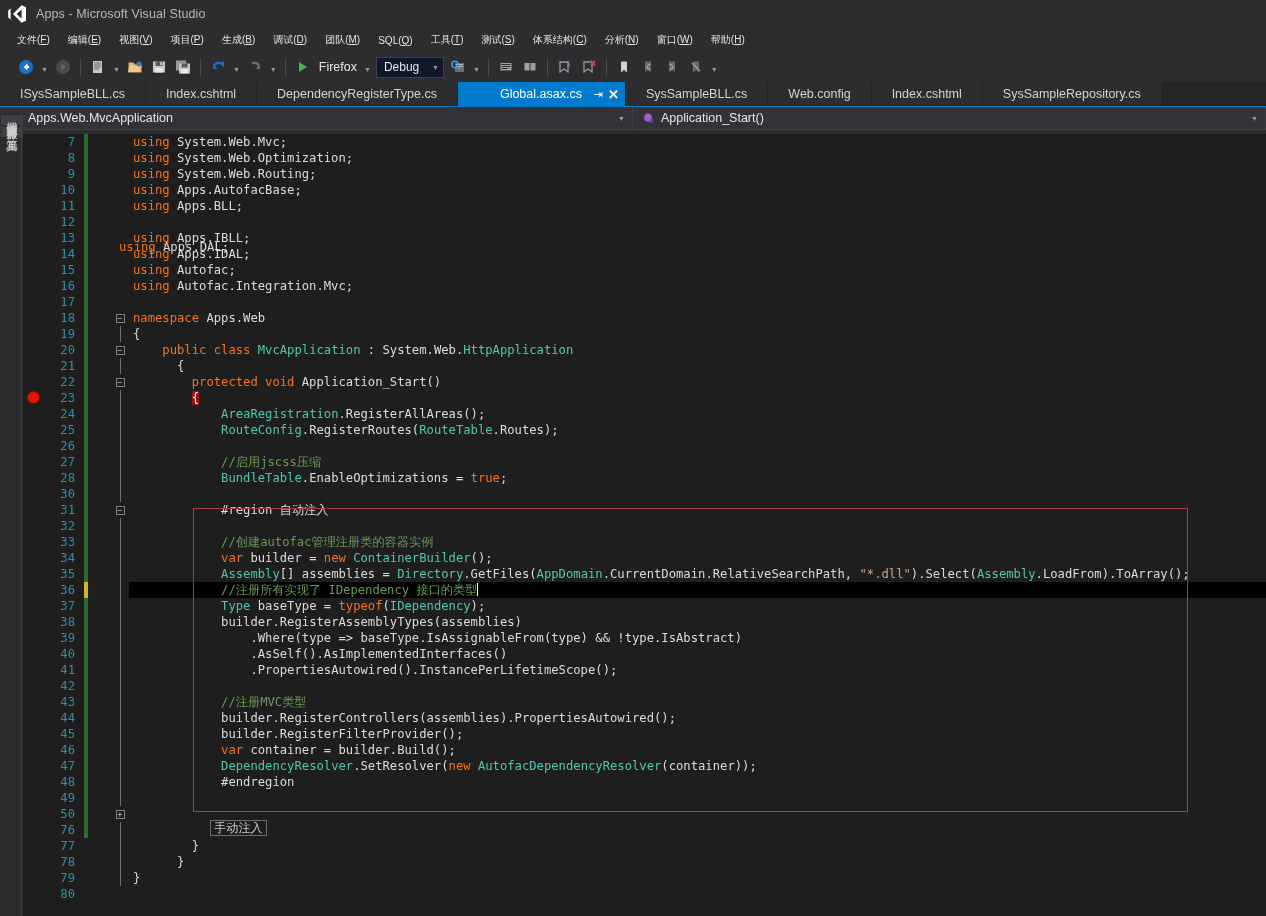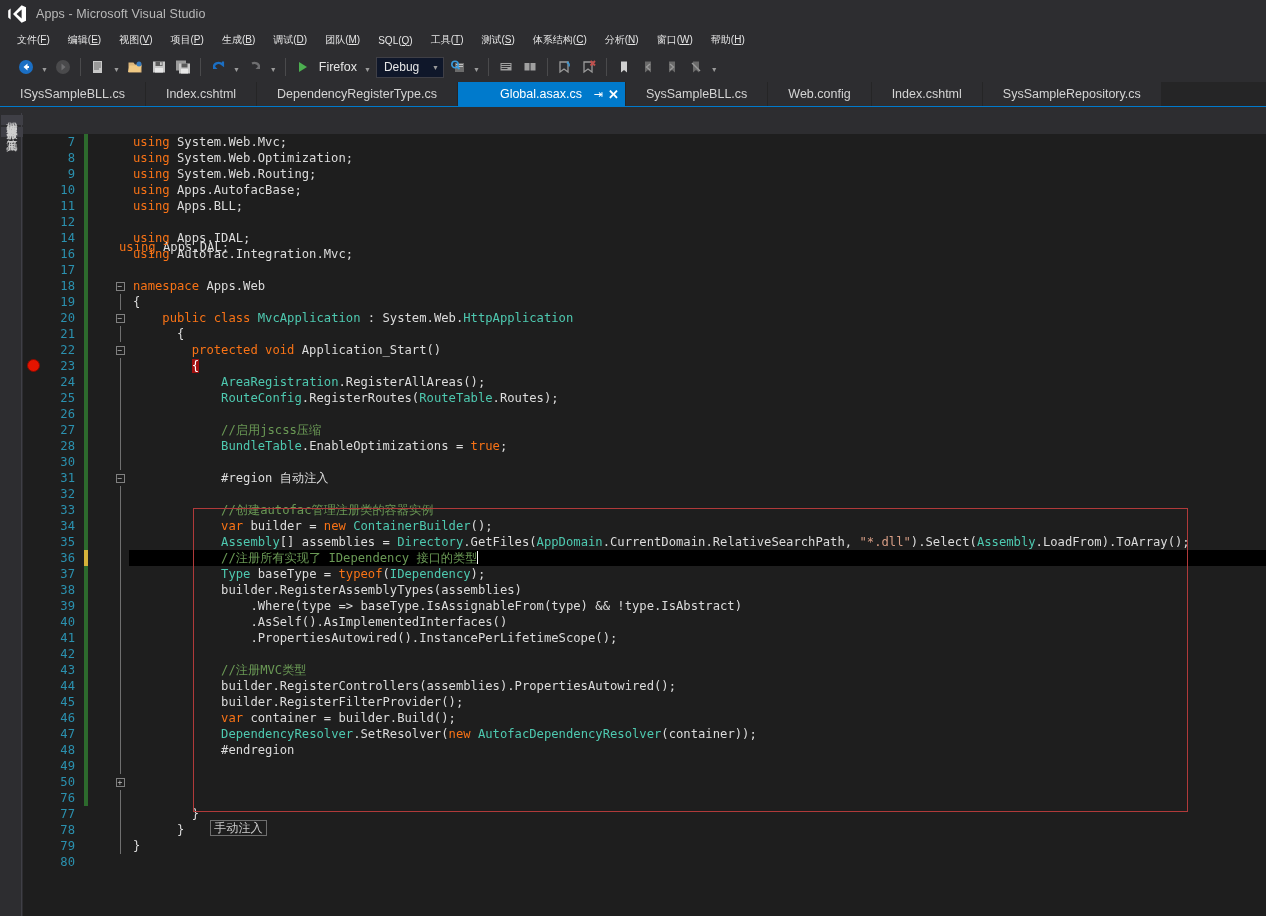--- a/index.html
+++ b/index.html
@@ -498,35 +498,59 @@
         <span>Web.config</span>
       </div>
       <div class="tab">
         <span>Index.cshtml</span>
       </div>
       <div class="tab">
         <span>SysSampleRepository.cs</span>
       </div>
     </div>
 
+  <div class="navbar">
+    <div class="nav-combo" style="max-width:712px">
+      <span class="nav-ico">
+        <svg width="14" height="14" viewBox="0 0 14 14">
+            <path d="M7 2.2 L11.6 4.8 L11.6 9.6 L7 12.2 L2.4 9.6 L2.4 4.8 Z" fill="#d4a017"></path>
+            <path d="M7 4.2 L9.9 5.8 L9.9 8.8 L7 10.4 L4.1 8.8 L4.1 5.8 Z" fill="#b07d10"></path>
+          </svg>
+      </span>
+      <span>Apps.Web.MvcApplication</span>
+      <span class="nav-caret">▼</span>
+    </div>
+    <div class="nav-combo">
+      <span class="nav-ico">
+        <svg width="14" height="14" viewBox="0 0 14 14">
+            <path d="M7 2.5 C9.4 2.5 11 4.3 11 6.4 C11 8.8 9.4 10.6 7 10.6 C4.6 10.6 3 8.8 3 6.4 C3 4.3 4.6 2.5 7 2.5 Z" fill="#a05fd0"></path>
+            <rect x="8.8" y="8.5" width="3" height="3" fill="#7b3fb0"></rect>
+          </svg>
+      </span>
+      <span>Application_Start()</span>
+      <span class="nav-caret">▼</span>
+    </div>
+  </div>
 
   <div class="leftdock" id="leftdock">
       <div class="dock-tab">服务器资源管理器</div>
       <div class="dock-tab">工具箱</div>
     </div>
 
   <div class="editor" id="editor">
     <div id="code-lines">
         <div class="code-row"><div class="bp-col"></div><div class="ln">7</div><div class="chbar saved"></div><div class="outline-col"></div><div class="code-text" style="left: 110px;"><span class="k">using </span><span class="pl">System.Web.Mvc;</span></div></div>
         <div class="code-row"><div class="bp-col"></div><div class="ln">8</div><div class="chbar saved"></div><div class="outline-col"></div><div class="code-text" style="left: 110px;"><span class="k">using </span><span class="pl">System.Web.Optimization;</span></div></div>
         <div class="code-row"><div class="bp-col"></div><div class="ln">9</div><div class="chbar saved"></div><div class="outline-col"></div><div class="code-text" style="left: 110px;"><span class="k">using </span><span class="pl">System.Web.Routing;</span></div></div>
         <div class="code-row"><div class="bp-col"></div><div class="ln">10</div><div class="chbar saved"></div><div class="outline-col"></div><div class="code-text" style="left: 110px;"><span class="k">using </span><span class="pl">Apps.AutofacBase;</span></div></div>
         <div class="code-row"><div class="bp-col"></div><div class="ln">11</div><div class="chbar saved"></div><div class="outline-col"></div><div class="code-text" style="left: 110px;"><span class="k">using </span><span class="pl">Apps.BLL;</span></div></div>
         <div class="code-row"><div class="bp-col"></div><div class="ln">12</div><div class="chbar saved"></div><div class="outline-col"></div><div class="code-text" style="left: 96px; margin-top: 25px;"><span class="k">using </span><span class="pl">Apps.DAL;</span></div></div>
+        <div class="code-row"><div class="bp-col"></div><div class="ln">13</div><div class="chbar saved"></div><div class="outline-col"></div><div class="code-text" style="left: 110px;"><span class="k">using </span><span class="pl">Apps.IBLL;</span></div></div>
         <div class="code-row"><div class="bp-col"></div><div class="ln">14</div><div class="chbar saved"></div><div class="outline-col"></div><div class="code-text" style="left: 110px;"><span class="k">using </span><span class="pl">Apps.IDAL;</span></div></div>
+        <div class="code-row"><div class="bp-col"></div><div class="ln">15</div><div class="chbar saved"></div><div class="outline-col"></div><div class="code-text" style="left: 110px;"><span class="k">using </span><span class="pl">Autofac;</span></div></div>
         <div class="code-row"><div class="bp-col"></div><div class="ln">16</div><div class="chbar saved"></div><div class="outline-col"></div><div class="code-text" style="left: 110px;"><span class="k">using </span><span class="pl">Autofac.Integration.Mvc;</span></div></div>
         <div class="code-row"><div class="bp-col"></div><div class="ln">17</div><div class="chbar saved"></div><div class="outline-col"></div><div class="code-text" style="left: 110px;"><span class="pl"></span></div></div>
         <div class="code-row"><div class="bp-col"></div><div class="ln">18</div><div class="chbar saved"></div><div class="outline-col"><div class="glyph">−</div></div><div class="code-text" style="left: 110px;"><span class="k">namespace </span><span class="pl">Apps.Web</span></div></div>
         <div class="code-row"><div class="bp-col"></div><div class="ln">19</div><div class="chbar saved"></div><div class="outline-col"><div class="vline"></div></div><div class="code-text" style="left: 110px;"><span class="pl">{</span></div></div>
         <div class="code-row"><div class="bp-col"></div><div class="ln">20</div><div class="chbar saved"></div><div class="outline-col"><div class="glyph">−</div></div><div class="code-text" style="left: 139.36px;"><span class="k">public </span><span class="k">class </span><span class="kc">MvcApplication</span><span class="pl"> : </span><span class="pl">System.Web.</span><span class="kc">HttpApplication</span></div></div>
         <div class="code-row"><div class="bp-col"></div><div class="ln">21</div><div class="chbar saved"></div><div class="outline-col"><div class="vline"></div></div><div class="code-text" style="left: 154.04px;"><span class="pl">{</span></div></div>
         <div class="code-row"><div class="bp-col"></div><div class="ln">22</div><div class="chbar saved"></div><div class="outline-col"><div class="glyph">−</div></div><div class="code-text" style="left: 168.72px;"><span class="k">protected </span><span class="k">void </span><span class="pl">Application_Start()</span></div></div>
         <div class="code-row"><div class="bp-col"><div class="breakpoint"></div></div><div class="ln">23</div><div class="chbar saved"></div><div class="outline-col"><div class="vline"></div></div><div class="code-text" style="left: 168.72px;"><span class="pl" style="background: rgb(160, 16, 16); color: rgb(255, 255, 255);">{</span></div></div>
         <div class="code-row"><div class="bp-col"></div><div class="ln">24</div><div class="chbar saved"></div><div class="outline-col"><div class="vline"></div></div><div class="code-text" style="left: 198.08px;"><span class="kc">AreaRegistration</span><span class="pl">.RegisterAllAreas();</span></div></div>
         <div class="code-row"><div class="bp-col"></div><div class="ln">25</div><div class="chbar saved"></div><div class="outline-col"><div class="vline"></div></div><div class="code-text" style="left: 198.08px;"><span class="kc">RouteConfig</span><span class="pl">.RegisterRoutes(</span><span class="kc">RouteTable</span><span class="pl">.Routes);</span></div></div>

